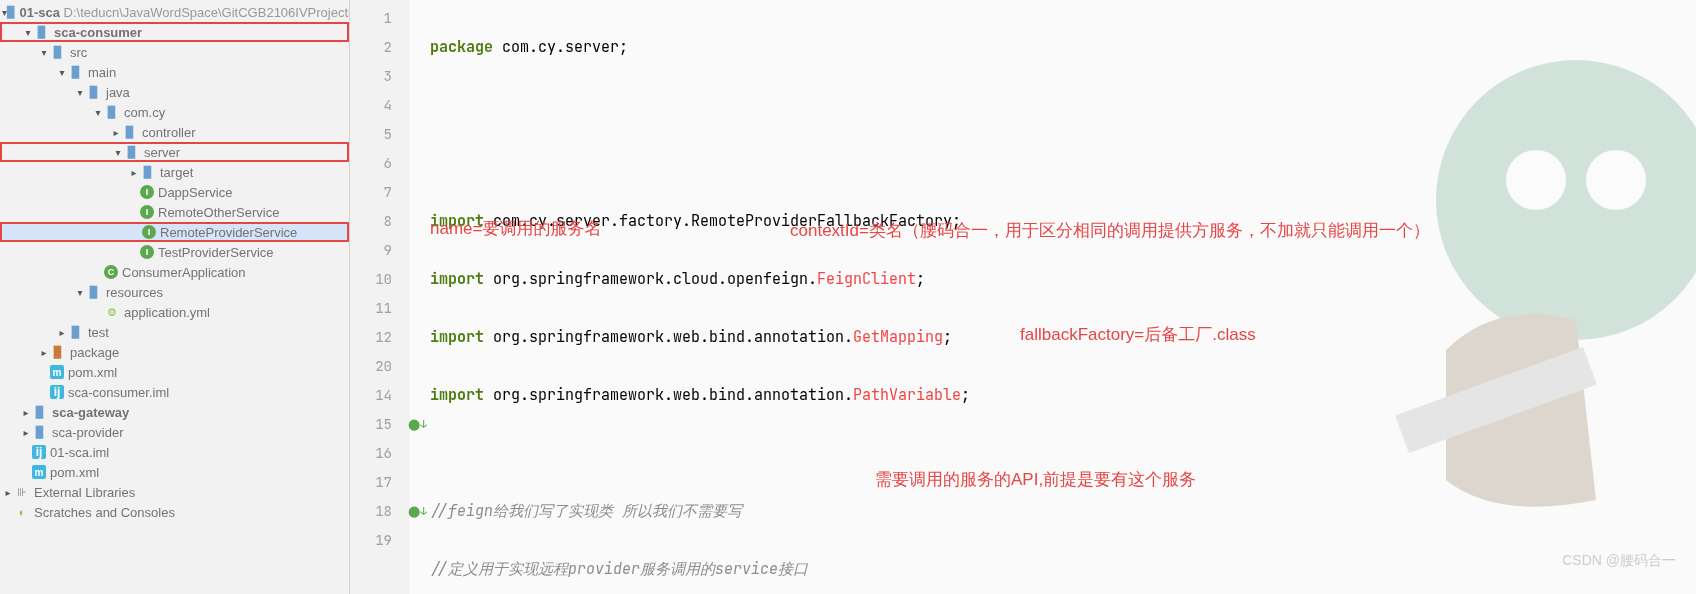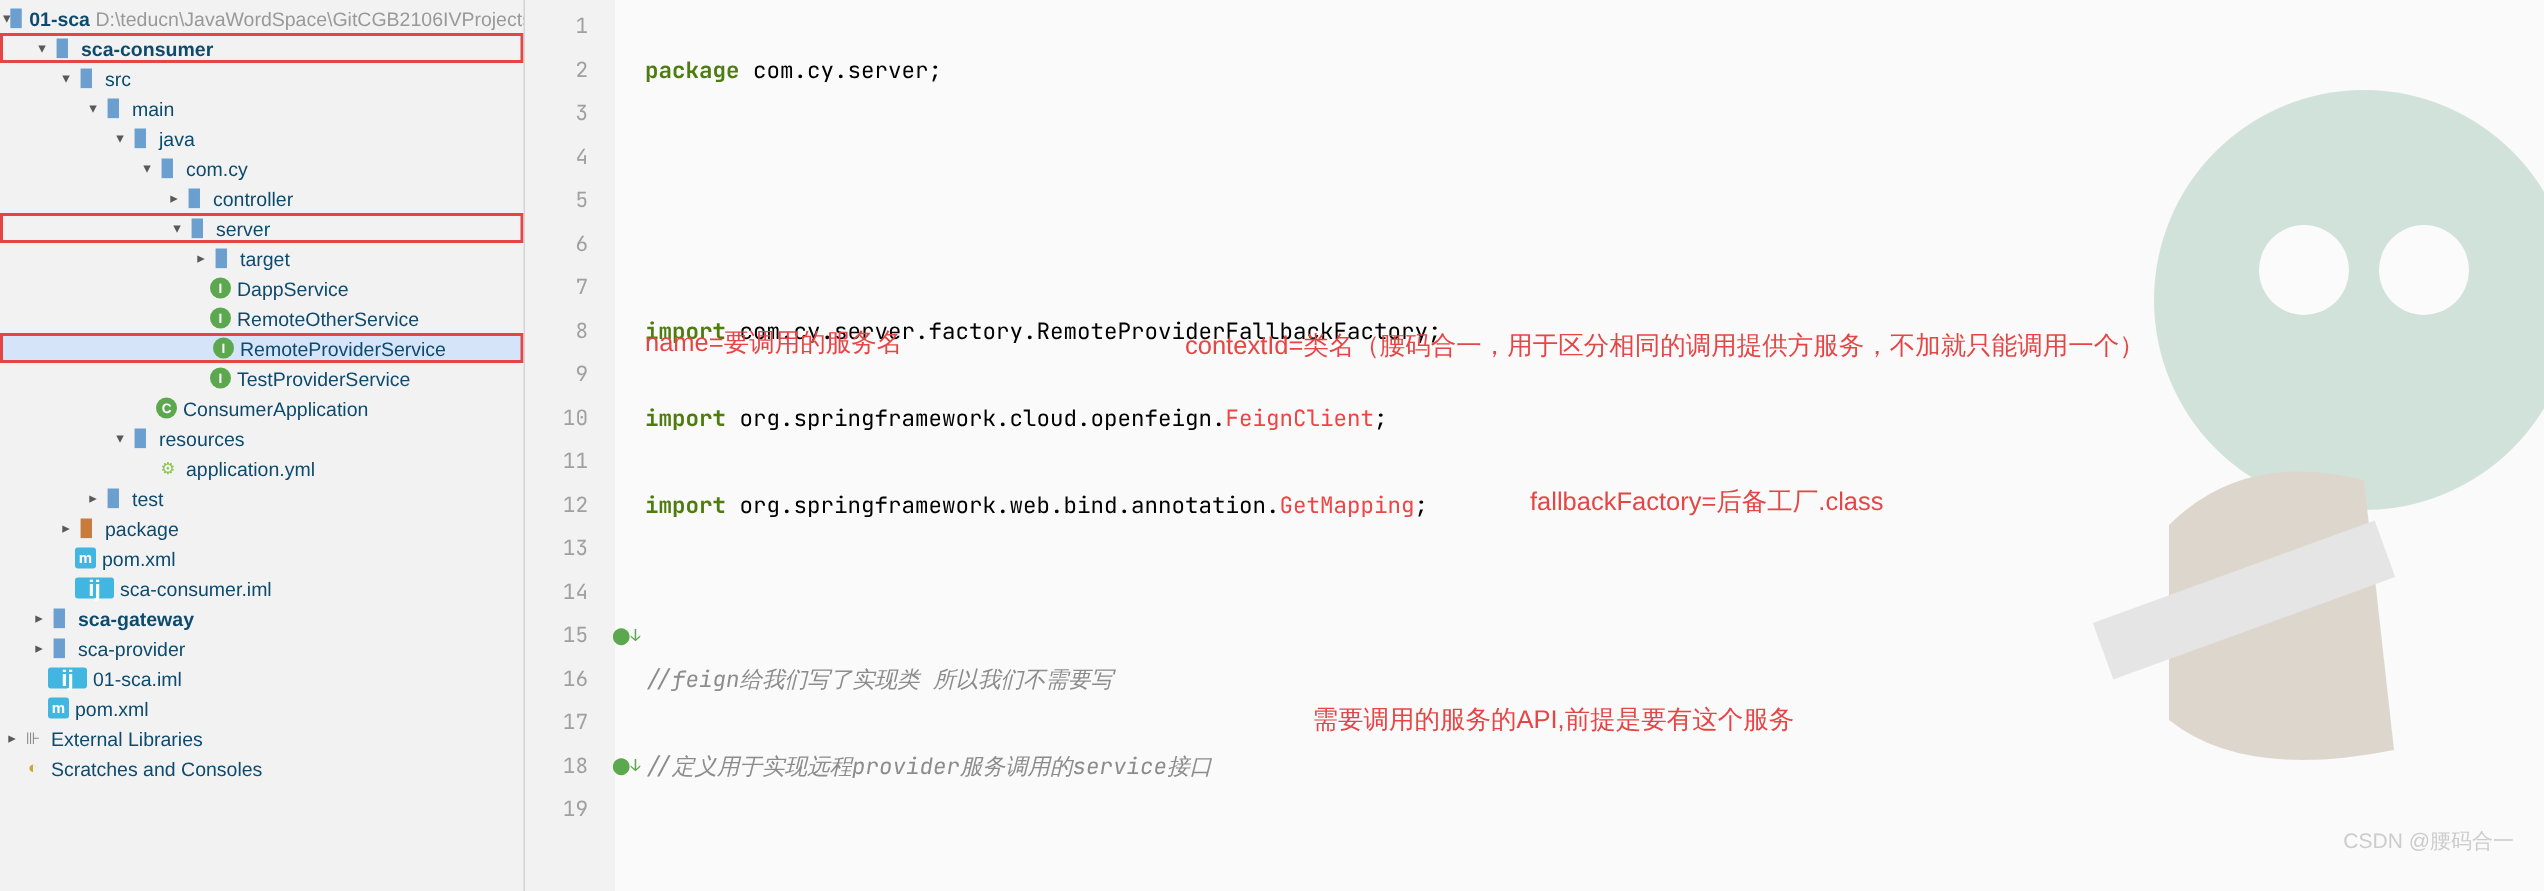--- a/index.html
+++ b/index.html
@@ -7,27 +7,27 @@
 
 .sidebar { width: 350px; background: #f2f2f2; border-right: 1px solid #d4d4d4; overflow: hidden; position: relative; }
 .tree { padding: 2px 0; }
 .tree-row { display: flex; align-items: center; height: 20px; white-space: nowrap; cursor: pointer; padding-right: 4px; }
 .tree-row.selected { background: #d5e4f8; }
 .arrow { width: 12px; display: inline-flex; justify-content: center; color: #595959; font-size: 10px; }
 .icon { width: 16px; height: 16px; display: inline-flex; align-items: center; justify-content: center; margin-right: 4px; font-size: 11px; }
 .folder { color: #6a9fd0; }
 .folder-brown { color: #c97b3b; }
 .file-m { background: #40b6e0; color: #fff; font-weight: bold; width: 14px; height: 14px; font-size: 10px; border-radius: 2px; }
-.file-iml { background: #40b6e0; color: #fff; font-weight: bold; width: 26px; height: 14px; font-size: 15px; border-radius: 2px; }
+.file-iml { background: #40b6e0; color: #fff; font-weight: bold; width: 14px; height: 14px; font-size: 12px; border-radius: 2px; }
 .file-yml { color: #8bc34a; }
 .interface { background: #5ca84f; color: #fff; border-radius: 50%; width: 14px; height: 14px; font-size: 9px; font-weight: bold; }
 .class-icon { background: #5ca84f; color: #fff; border-radius: 50%; width: 14px; height: 14px; font-size: 9px; font-weight: bold; }
 .library { color: #888; }
 .scratch { color: #c9a830; }
-.label { color: #0c4a6e; }
+.label { color: #737373; }
 .label.gray { color: #999; }
 
 .redbox { border: 2px solid #e64545; }
 
 .editor { flex: 1; position: relative; background: #fafafa; display: flex; }
 .gutter { width: 60px; background: #f2f2f2; text-align: right; padding-right: 18px; color: #a0a0a0; font-family: "JetBrains Mono", Consolas, monospace; font-size: 14px; line-height: 29px; padding-top: 4px; position: relative; }
 .gutter-icons { position: absolute; right: 2px; top: 0; width: 16px; }
 .gut-icon { position: absolute; font-size: 11px; }
 
 .code { flex: 1; font-family: "JetBrains Mono", Consolas, monospace; font-size: 15px; line-height: 29px; padding: 4px 0 0 20px; white-space: pre; color: #000; position: relative; }
@@ -177,39 +177,40 @@
     <div>3</div>
     <div>4</div>
     <div>5</div>
     <div>6</div>
     <div>7</div>
     <div>8</div>
     <div>9</div>
     <div>10</div>
     <div>11</div>
     <div>12</div>
-    <div>13</div>
+    <div>20</div>
     <div>14</div>
     <div>15</div>
     <div>16</div>
     <div>17</div>
     <div>18</div>
     <div>19</div>
     <div class="gutter-icons">
       <span class="gut-icon" style="top:410px;color:#5ca84f">⬤↓</span>
       <span class="gut-icon" style="top:497px;color:#5ca84f">⬤↓</span>
     </div>
   </div>
   <div class="code">
 <div><span class="kw">package</span><span> com.cy.server;</span></div>
 <div>&nbsp;</div>
 <div>&nbsp;</div>
 <div><span class="kw">import</span><span> com.cy.server.factory.RemoteProviderFallbackFactory;</span></div>
 <div><span class="kw">import</span><span> org.springframework.cloud.openfeign.</span><span class="ann">FeignClient</span><span>;</span></div>
 <div><span class="kw">import</span><span> org.springframework.web.bind.annotation.</span><span class="ann">GetMapping</span><span>;</span></div>
+<div><span class="kw">import</span><span> org.springframework.web.bind.annotation.</span><span class="ann">PathVariable</span><span>;</span></div>
 <div>&nbsp;</div>
 <div><span class="com">//feign给我们写了实现类 所以我们不需要写</span></div>
 <div><span class="com">//定义用于实现远程provider服务调用的service接口</span></div>
 
 
 
 
 
 
 

